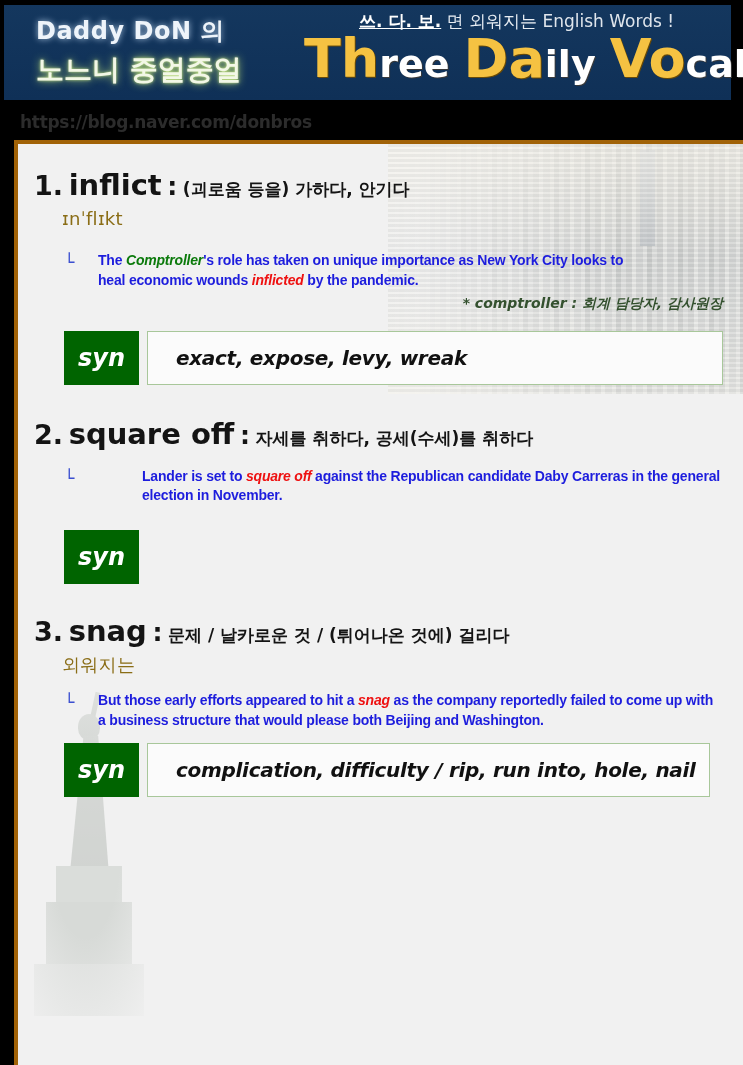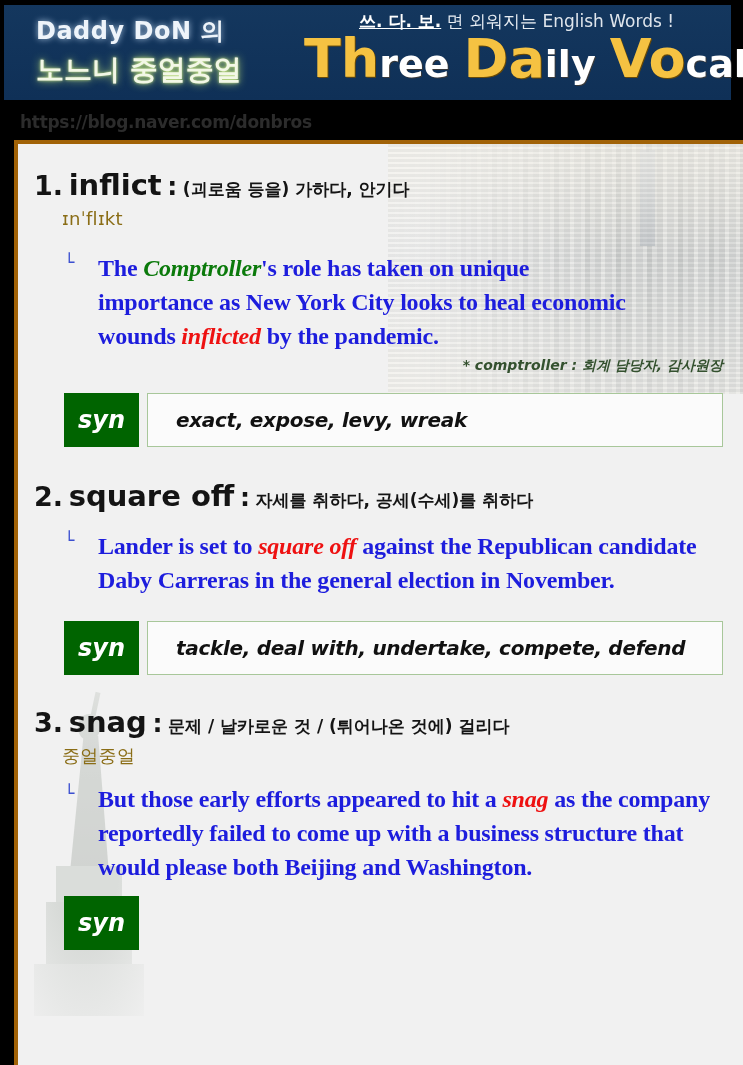--- a/index.html
+++ b/index.html
@@ -146,22 +146,22 @@
     font-family:"DejaVu Sans",sans-serif;
     font-size:18px;color:#8a6d16;font-weight:normal;letter-spacing:.3px;
   }
   .ex-row{display:flex;align-items:flex-start;}
   .ex-bullet{
     font-family:"DejaVu Sans",sans-serif;
     color:#3b4fd0;font-size:17px;line-height:1;margin-top:3px;
     width:34px;flex:none;text-align:left;
   }
   .ex-text{
-    font-family:Liberation Serif, serif;
-    font-weight:bold;font-size:24px;line-height:1.42;
+    font-family:Liberation Sans, sans-serif;
+    font-weight:bold;font-size:14px;line-height:1.42;
     color:#1d1ddd;letter-spacing:-.2px;
   }
   .ex-text .hi{color:#ee1111;font-style:italic;}
   .ex-text .gn{color:#0b7a0b;font-style:italic;}
   .footnote{
     text-align:right;padding-right:20px;margin-top:4px;
     font-family:"DejaVu Sans",sans-serif;
     font-weight:bold;font-style:italic;font-size:14px;color:#34512f;
   }
 
@@ -260,51 +260,51 @@
       <div class="entry" style="padding:34px 0 0 16px;">
         <div class="headline">
           <span class="hl-num">2.</span>
           <span class="hl-word">square off</span>
           <span class="hl-colon">:</span>
           <span class="hl-ko-sm">자세를 취하다, 공세(수세)를 취하다</span>
         </div>
 
         <div class="ex-row" style="margin:16px 0 0 30px;padding-right:20px;">
           <div class="ex-bullet">└</div>
-          <div class="ex-text" style="max-width:635px;">
+          <div class="ex-text" style="max-width:635px;margin-left:44px;">
             <span>Lander is set to </span><span class="hi">square off</span><span> against the Republican candidate Daby Carreras in the general election in November.</span>
           </div>
         </div>
 
         <div class="syn-row" style="margin:24px 20px 0 30px;">
           <div class="syn-tag">syn</div>
-          <div class="syn-box">
-            <span class="syn-text">tackle, deal with, undertake, compete, defend</span>
-          </div>
         </div>
       </div>
 
       <div class="entry" style="padding:32px 13px 0 16px;">
         <div class="headline">
           <span class="hl-num">3.</span>
           <span class="hl-word">snag</span>
           <span class="hl-colon">:</span>
           <span class="hl-ko-sm">문제 / 날카로운 것 / (튀어나온 것에) 걸리다</span>
         </div>
-        <div class="phon" style="margin:5px 0 0 28px;">중얼중얼</div>
+        <div class="phon" style="margin:5px 0 0 28px;">외워지는</div>
 
         <div class="ex-row" style="margin:14px 0 0 30px;padding-right:16px;">
           <div class="ex-bullet">└</div>
           <div class="ex-text" style="max-width:640px;">
             <span>But those early efforts appeared to hit a </span><span class="hi">snag</span><span> as the company reportedly failed to come up with a business structure that would please both Beijing and Washington.</span>
           </div>
         </div>
 
         <div class="syn-row" style="margin:12px 20px 0 30px;">
           <div class="syn-tag">syn</div>
+          <div class="syn-box">
+            <span class="syn-text">complication, difficulty / rip, run into, hole, nail</span>
+          </div>
         </div>
       </div>
 
     </div>
   </div>
 
   <svg class="fold" viewBox="0 0 42 42">
     <polygon points="42,0 42,42 0,42 14,28 28,28 28,14" fill="#2d5a80"></polygon>
     <polygon points="28,28 42,42 28,42" fill="#1d3f5e"></polygon>
     <polygon points="14,28 28,28 28,14" fill="#3f6d94"></polygon>

